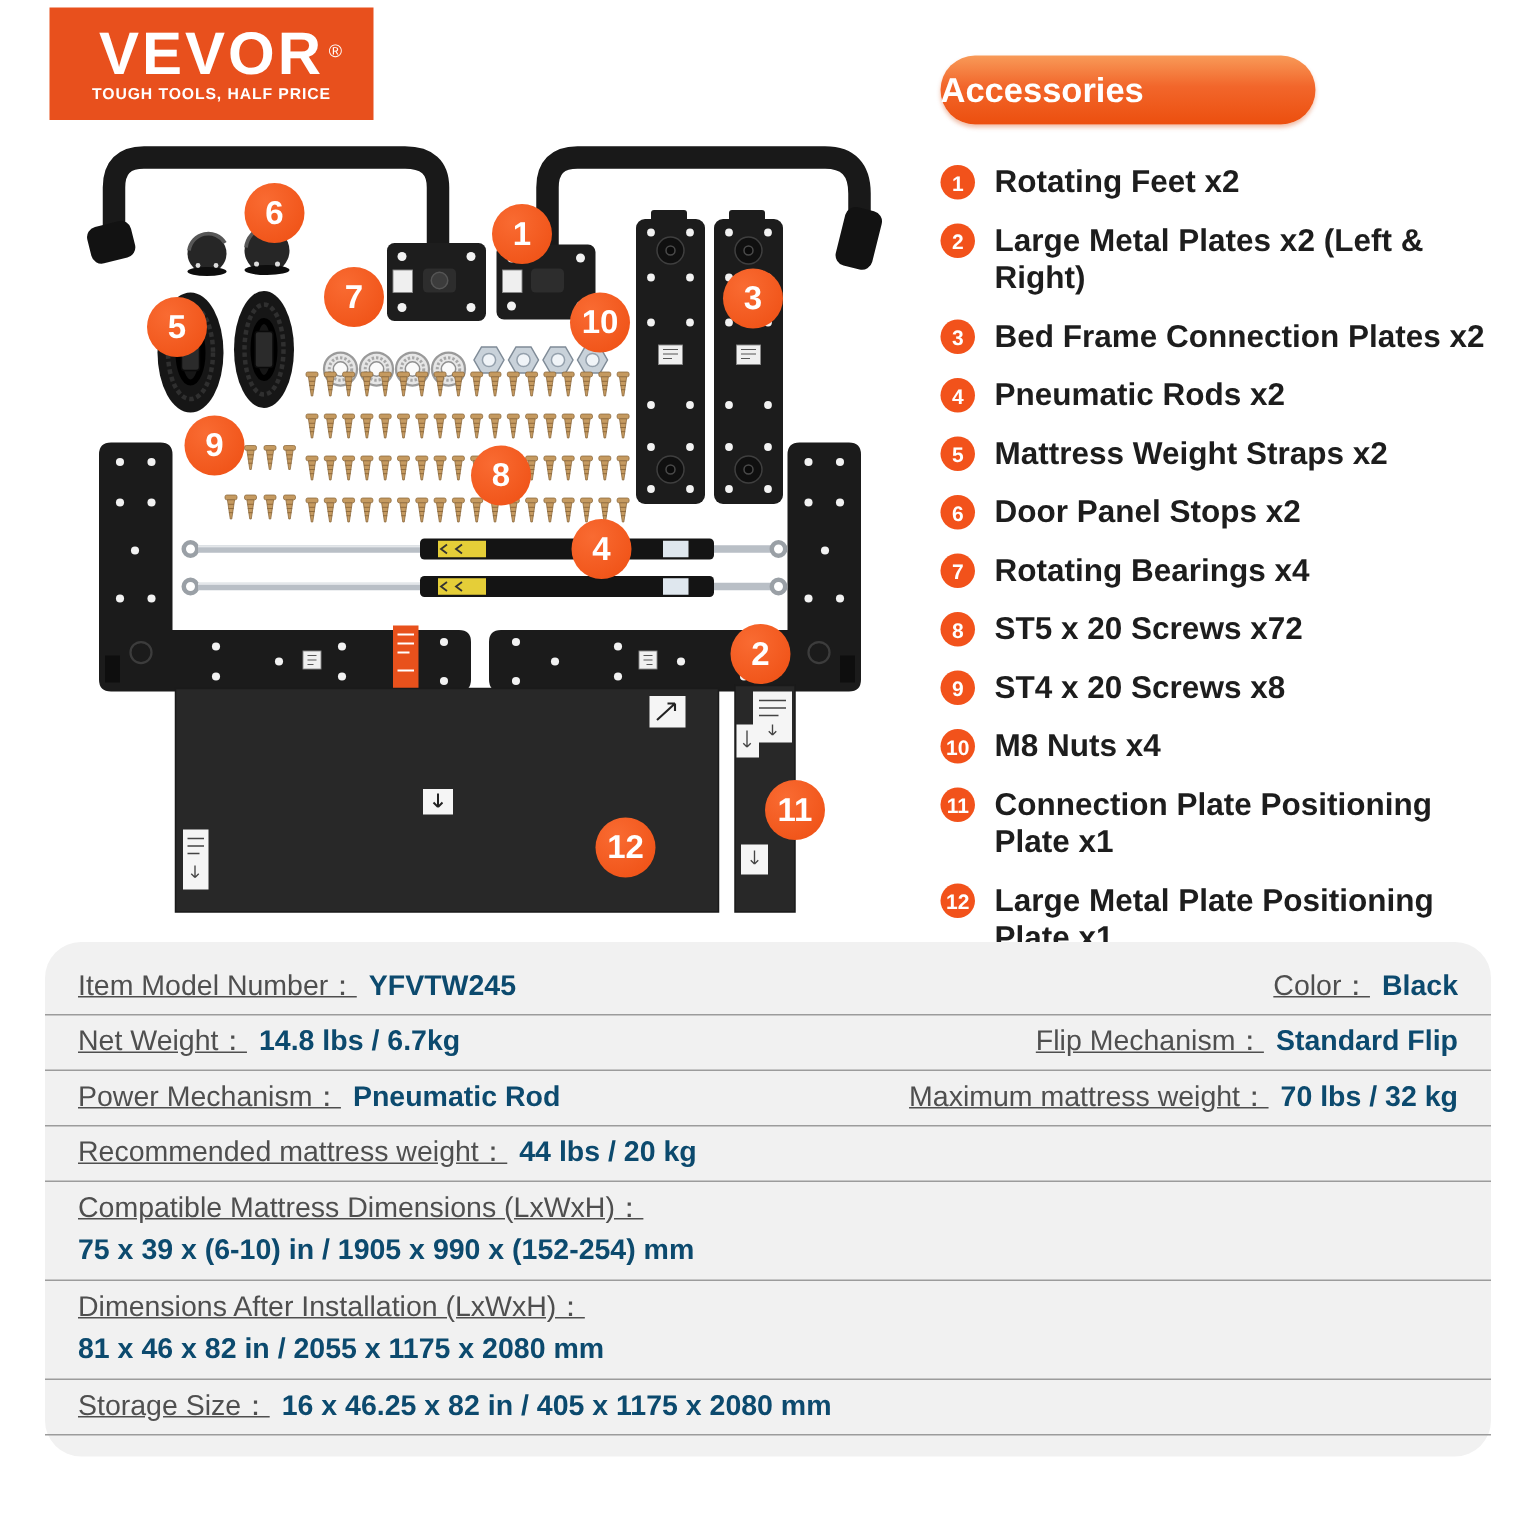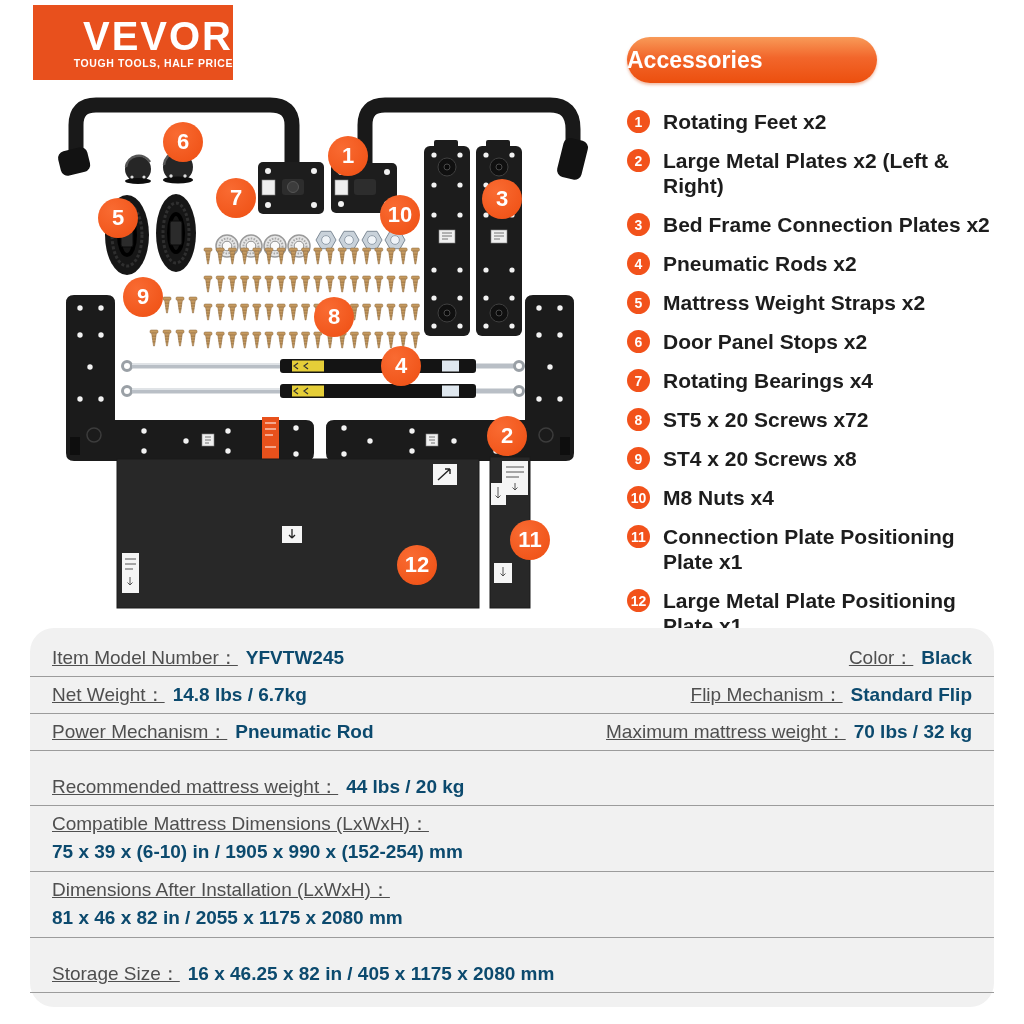--- a/index.html
+++ b/index.html
@@ -1,21 +1,21 @@
 <!DOCTYPE html>
 <html><head>
 <meta charset="utf-8">
 <style>
   html,body{margin:0;padding:0;background:#ffffff;}
   body{width:1024px;height:1024px;position:relative;overflow:hidden;
        font-family:"Liberation Sans","DejaVu Sans",sans-serif;color:#1b1b1b;}
 
   
-  .logo{position:absolute;left:33px;top:5px;width:200px;height:75px;background:#e8501d;
-        display:flex;flex-direction:column;align-items:flex-end;justify-content:center;}
+  .logo{position:absolute;left:33px;top:5px;width:216px;height:75px;background:#e8501d;
+        display:flex;flex-direction:column;align-items:center;justify-content:center;}
   .logo .word{color:#fff;font-weight:800;font-size:40px;line-height:40px;letter-spacing:2px;position:relative;}
   .logo .reg{position:absolute;top:-2px;right:-14px;font-size:12px;font-weight:400;}
   .logo .tag{color:#fff;font-weight:700;font-size:10.5px;letter-spacing:0.6px;margin-top:1px;}
 
   
   .pill{position:absolute;left:627px;top:37px;width:250px;height:46px;border-radius:23px;
         background:linear-gradient(180deg,#f89a58 0%,#f2662b 45%,#ec4f0e 100%);
         display:flex;align-items:center;justify-content:flex-start;
         box-shadow:0 2px 3px rgba(210,70,10,0.35);}
   .pill span{color:#fff;font-size:23px;font-weight:700;}
@@ -31,21 +31,21 @@
   .diagram svg{position:absolute;left:0;top:0;}
   .badge{position:absolute;width:40px;height:40px;border-radius:50%;
          background:radial-gradient(circle at 35% 30%,#f96b32,#ee4e12);
          color:#fff;font-size:22px;font-weight:700;display:flex;align-items:center;justify-content:center;}
 
   
   .spec-table{position:absolute;left:30px;top:628px;width:964px;background:#f1f1f1;border-radius:24px;
               padding:12px 0 14px 0;box-sizing:border-box;}
   .srow{border-bottom:1.5px solid #9c9c9c;font-size:19px;line-height:26px;}
   .srow.pair{display:flex;justify-content:space-between;padding:5px 22px;}
-  .srow.single{padding:5px 22px;margin-top:18px;}
+  .srow.single{padding:5px 22px;}
   .srow.stacked .lbl-line{padding:5px 22px 1px 22px;}
   .srow.stacked .val-line{padding:1px 10px 6px 22px;}
   .lbl{color:#4f4f4f;font-weight:400;margin-right:8px;text-decoration:underline;}
   .val{color:#0c4a6e;font-weight:700;}
 </style>
 </head>
 <body>
 
 <div class="logo">
   <div class="word">

